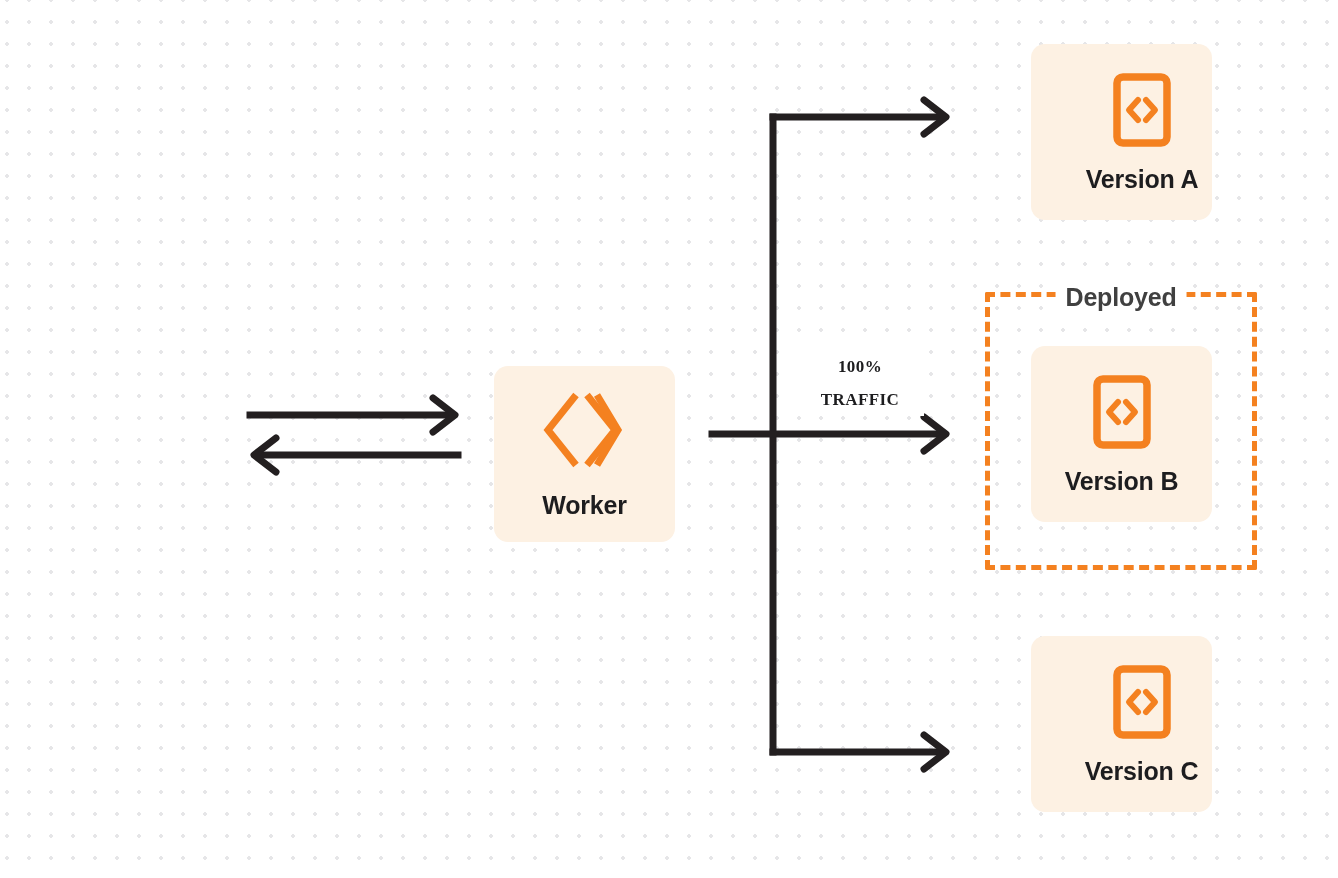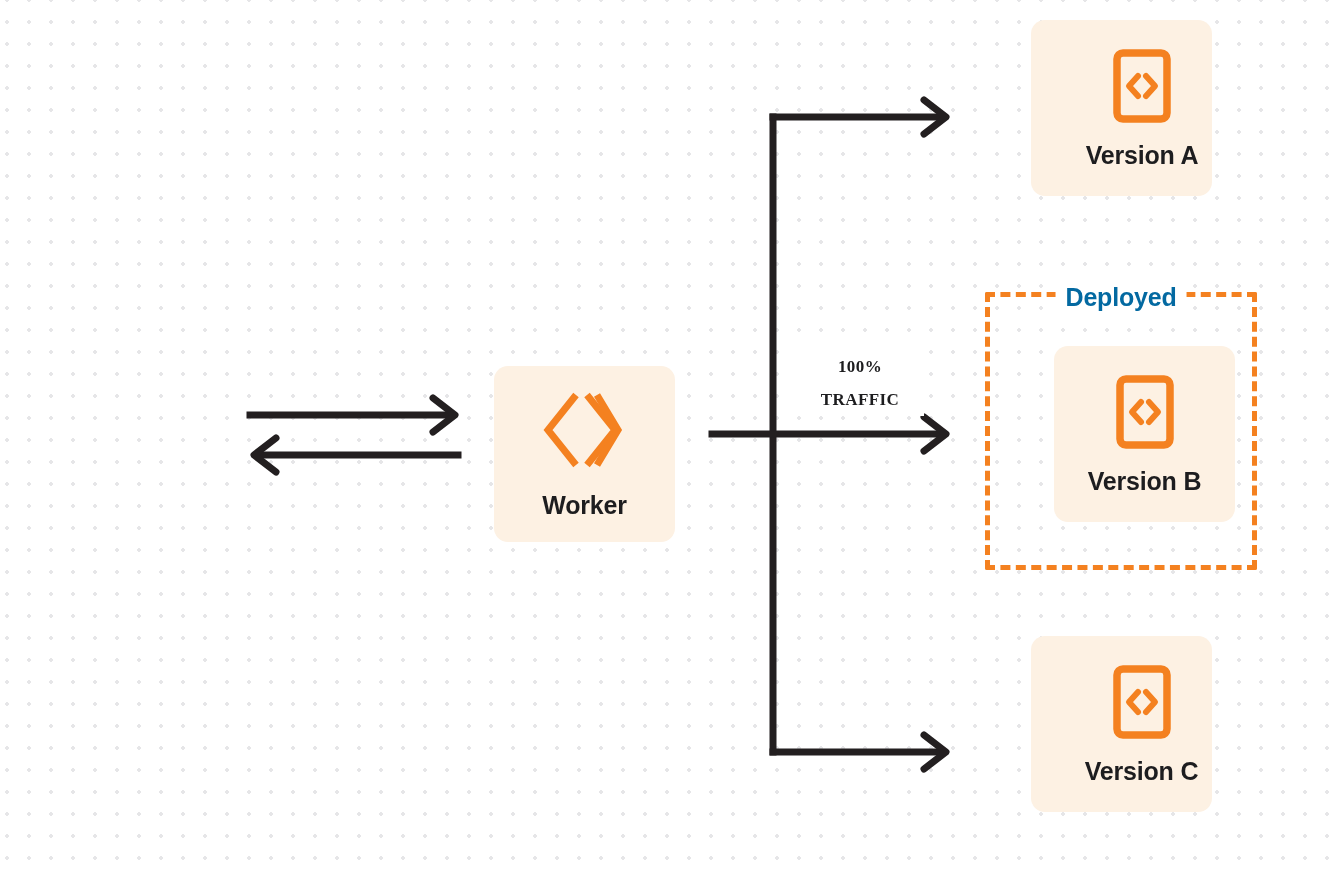--- a/index.html
+++ b/index.html
@@ -58,22 +58,22 @@
   .worker-icon { margin-bottom: 18px; }
   .worker-box .node-label { margin-top: 2px; }
 
   .version-box {
     width: 181px;
     height: 176px;
     background: #fdf1e3;
     left: 1031px;
   }
   .version-box .code-icon { margin-bottom: 16px; }
-  .va { top: 20px; padding-left: 41px; }
-  .vb { top: 346px; margin-left: 23px; }
+  .va { top: 44px; padding-left: 41px; }
+  .vb { top: 346px; }
   .vc { top: 636px; padding-left: 40px; }
 
   
   .deployed-group {
     position: absolute;
     left: 985px;
     top: 292px;
     width: 272px;
     height: 278px;
     box-sizing: border-box;
@@ -82,21 +82,21 @@
   }
   .deployed-label {
     position: absolute;
     left: 50%;
     top: -15px;
     transform: translateX(-50%);
     background: #ffffff;
     padding: 0 10px;
     font-size: 25px;
     font-weight: bold;
-    color: #0369a1;
+    color: #404040;
     line-height: 30px;
     white-space: nowrap;
     letter-spacing: -0.2px;
     text-align: right;
   }
 
   
   .traffic-label {
     position: absolute;
     left: 796px;

